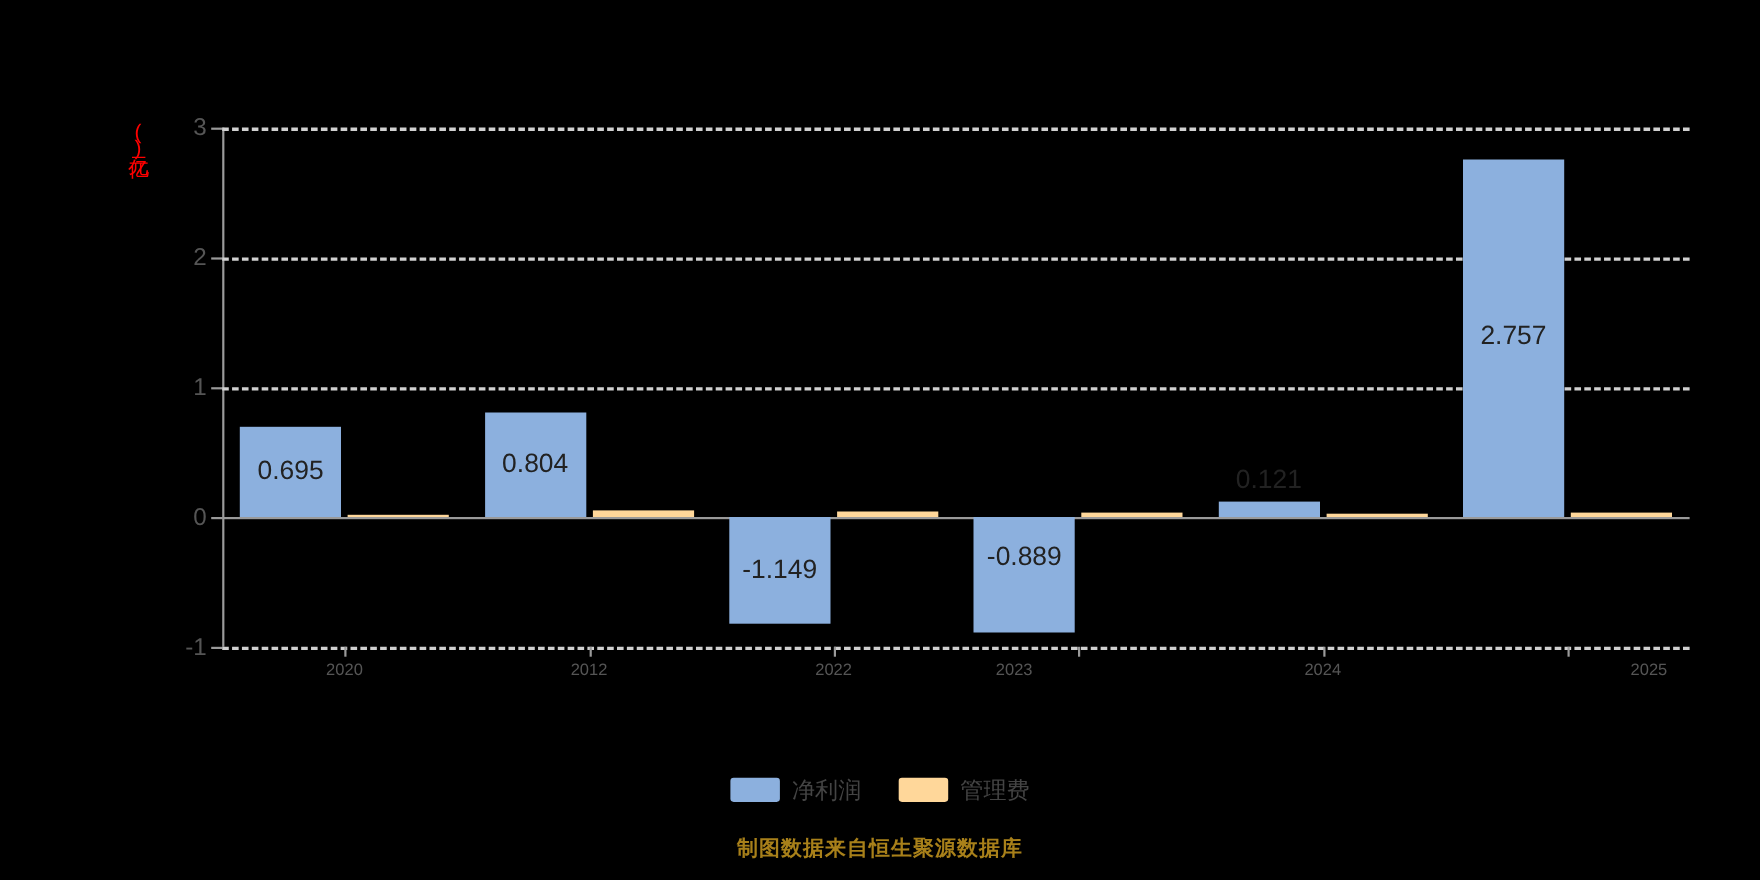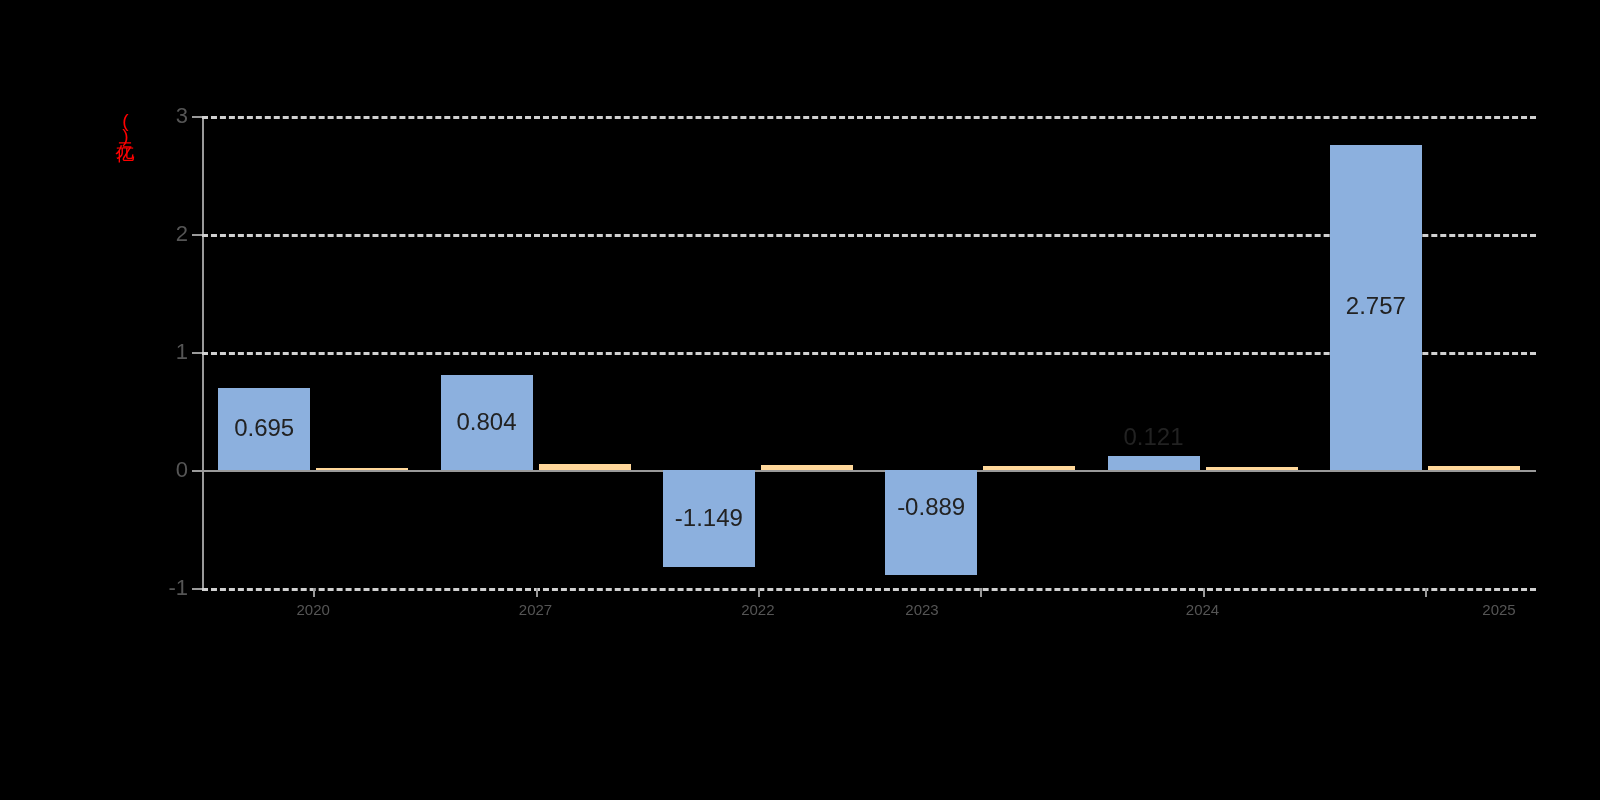--- a/index.html
+++ b/index.html
@@ -177,32 +177,43 @@
       <div class="gridline zero" style="top: 470px; position: absolute; left: 202px; width: 1334px;"></div>
       <div class="gridline" style="top: 588px; position: absolute; left: 202px; width: 1334px;"></div>
     </div>
 
   <div id="plot"></div>
 
   <div id="ticks-x">
       <div class="xtick-mark" style="left: 313.167px;"></div>
       <div class="xtick-label" style="left: 313.167px;">2020</div>
       <div class="xtick-mark" style="left: 535.5px;"></div>
-      <div class="xtick-label" style="left: 535.5px;">2027</div>
+      <div class="xtick-label" style="left: 535.5px;">2012</div>
       <div class="xtick-mark" style="left: 757.833px;"></div>
       <div class="xtick-label" style="left: 757.833px;">2022</div>
       <div class="xtick-mark" style="left: 980.167px;"></div>
       <div class="xtick-label" style="left: 922px;">2023</div>
       <div class="xtick-mark" style="left: 1202.5px;"></div>
       <div class="xtick-label" style="left: 1202.5px;">2024</div>
       <div class="xtick-mark" style="left: 1424.83px;"></div>
       <div class="xtick-label" style="left: 1499px;">2025</div>
     </div>
 
-
+  <div id="legend">
+      <div class="legend-item">
+        <div class="legend-swatch" style="background: rgb(140, 176, 222);"></div>
+        <div class="legend-text">净利润</div>
+      </div>
+      <div class="legend-item">
+        <div class="legend-swatch" style="background: rgb(255, 215, 154);"></div>
+        <div class="legend-text">管理费</div>
+      </div>
+    </div>
+
+  <div id="watermark">制图数据来自恒生聚源数据库</div>
 
 <div class="bar bar-net" style="left: 218.167px; top: 387.99px; width: 92px; height: 82.01px; background: rgb(140, 176, 222);"></div>
     <div class="bar-label" style="left: 264.167px; top: 413.995px;">0.695</div>
     <div class="bar bar-admin" style="left: 316.167px; top: 467.522px; width: 92px; height: 2.478px; background: rgb(255, 215, 154);"></div>
     <div class="bar bar-net" style="left: 440.5px; top: 375.128px; width: 92px; height: 94.872px; background: rgb(140, 176, 222);"></div>
     <div class="bar-label" style="left: 486.5px; top: 407.564px;">0.804</div>
     <div class="bar bar-admin" style="left: 538.5px; top: 464.336px; width: 92px; height: 5.664px; background: rgb(255, 215, 154);"></div>
     <div class="bar bar-net" style="left: 662.833px; top: 470px; width: 92px; height: 97.232px; background: rgb(140, 176, 222);"></div>
     <div class="bar-label" style="left: 708.833px; top: 503.616px;">-1.149</div>
     <div class="bar bar-admin" style="left: 760.833px; top: 465.044px; width: 92px; height: 4.956px; background: rgb(255, 215, 154);"></div>

